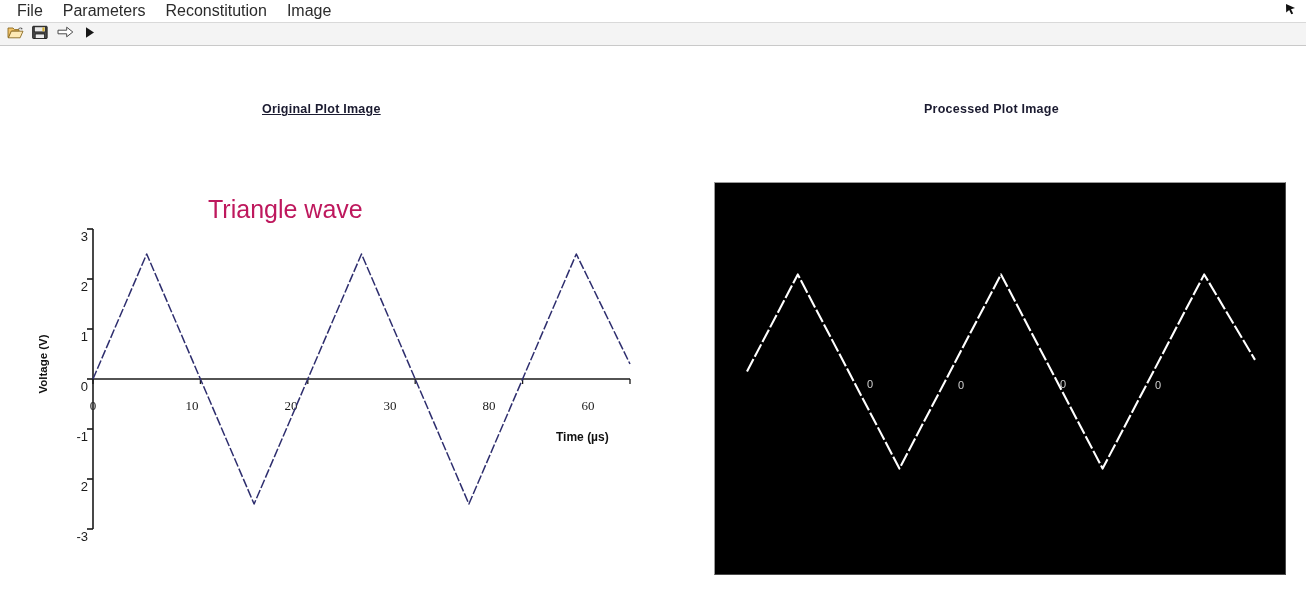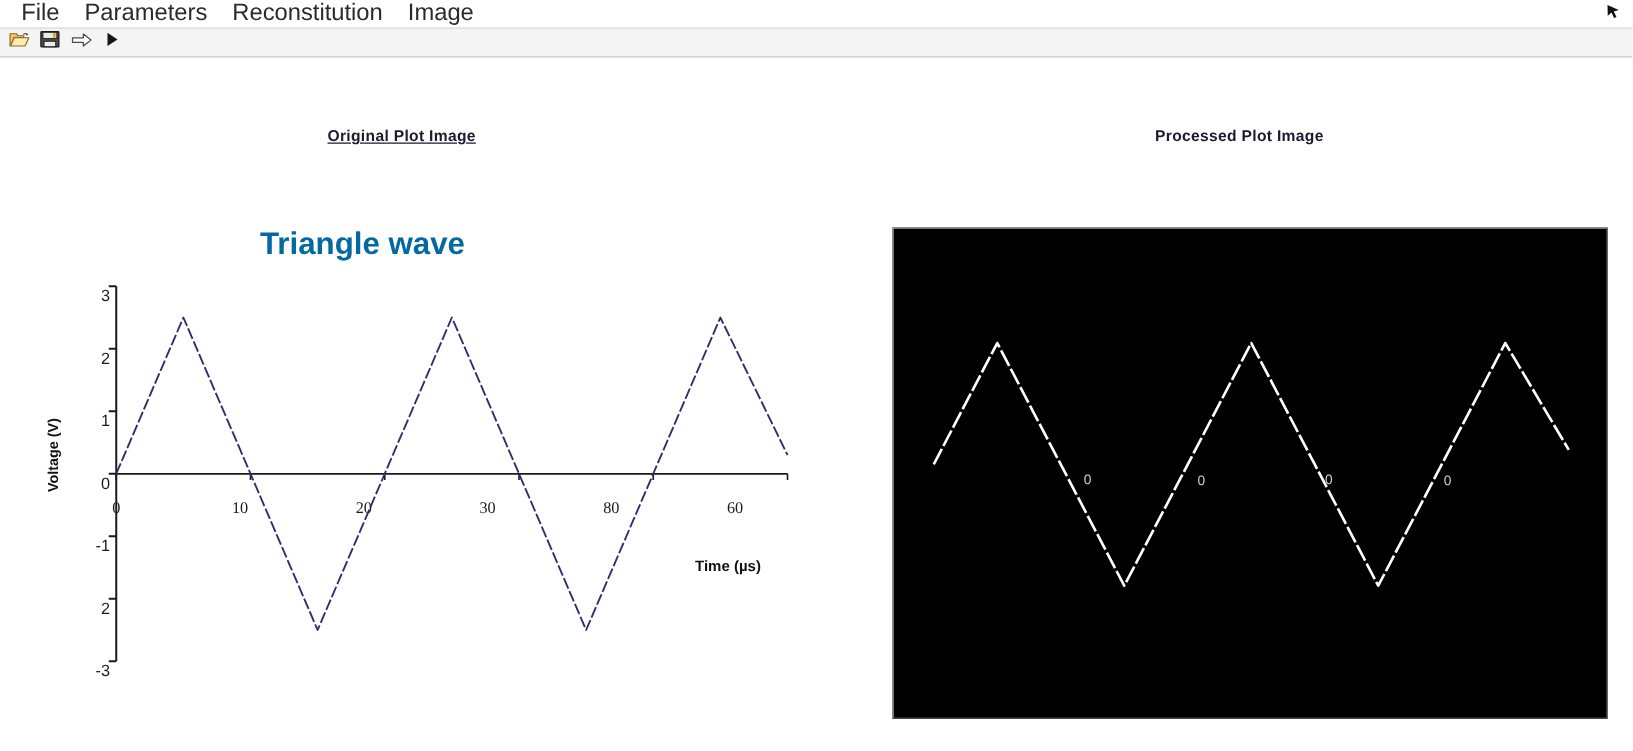--- a/index.html
+++ b/index.html
@@ -22,21 +22,21 @@
     left: 0; top: 0;
     width: 1306px;
     height: 22px;
     background: #ffffff;
     display: flex;
     align-items: center;
     padding-left: 8px;
     box-sizing: border-box;
   }
   .menu-item {
-    font-size: 19px;
+    font-size: 16px;
     color: #2b2b2b;
     padding: 1px 9px 2px 9px;
     margin-right: 2px;
     white-space: nowrap;
     cursor: default;
     font-family: "Liberation Sans", sans-serif;
   }
 
   #window-corner-icon {
     position: absolute;
@@ -92,24 +92,24 @@
   #original-plot {
     position: absolute;
     left: 20px;
     top: 180px;
     width: 640px;
     height: 400px;
   }
   #plot-title {
     position: absolute;
     left: 188px;
-    top: 1px;
+    top: 15px;
     font-size: 25px;
-    font-weight: bold;
-    color: #0369a1;
+    font-weight: normal;
+    color: #be185d;
     white-space: nowrap;
     font-family: "Liberation Sans", sans-serif;
   }
   #y-axis-label {
     position: absolute;
     left: -22px;
     top: 178px;
     width: 90px;
     font-size: 11.5px;
     font-weight: bold;
@@ -120,21 +120,20 @@
     white-space: nowrap;
   }
   #x-axis-label {
     position: absolute;
     left: 536px;
     top: 250px;
     font-size: 12px;
     font-weight: bold;
     color: #111111;
     white-space: nowrap;
-    margin-top: 16px;
   }
   .ytick-label {
     position: absolute;
     right: 0;
     width: 22px;
     text-align: right;
     font-size: 13px;
     color: #1a1a1a;
     font-family: "Liberation Sans", sans-serif;
   }

